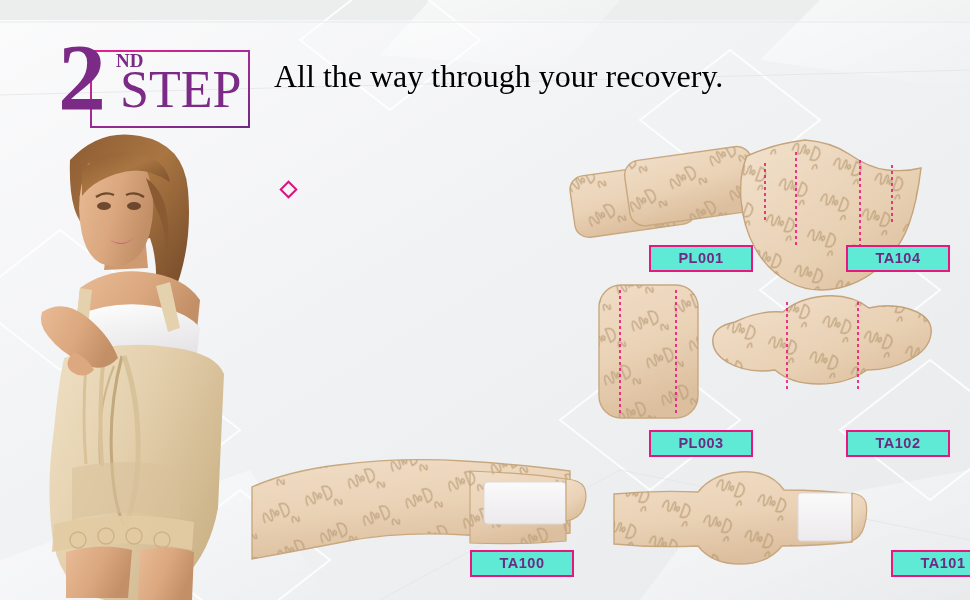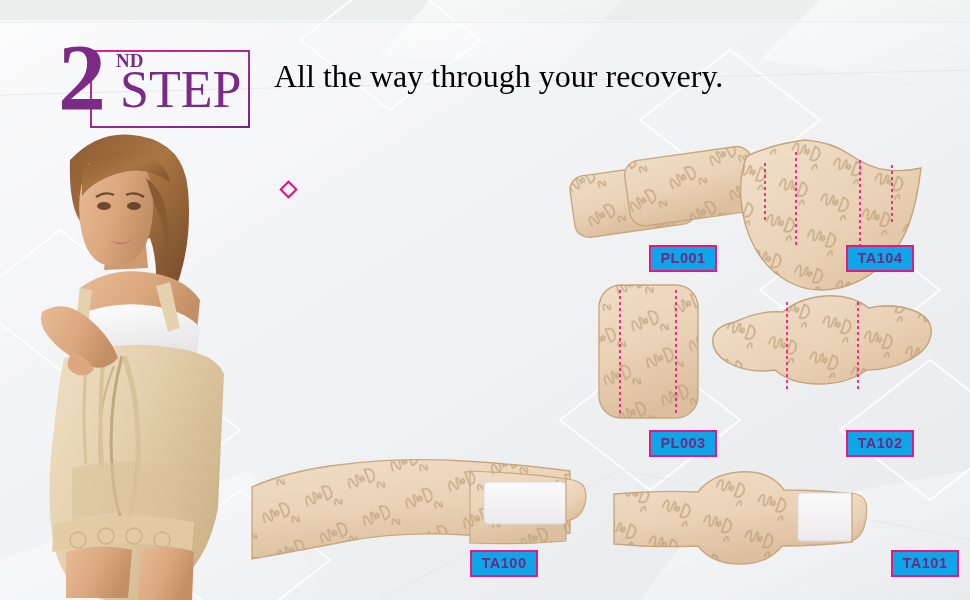--- a/index.html
+++ b/index.html
@@ -56,24 +56,24 @@
     position:absolute; left:2px; top:5px; width:13px; height:13px;
     border:2.4px solid #d6157e; transform:rotate(45deg);
   }
   .bullet .txt {
     font-size:17.5px; line-height:33px; color:#7b2a86;
   }
 
   
   .plabel {
     position:absolute; z-index:8;
-    background:#0ea5e9; border:2.5px solid #e6177f;
+    background:#5eead4; border:2.5px solid #e6177f;
     color:#6d2b84; font-size:14.5px; font-weight:bold;
     letter-spacing:.5px; text-align:center;
-    padding:3px 0 4px; width:68px;
+    padding:3px 0 4px; width:104px;
   }
   #lbl-pl001 { left:649px; top:245px; }
   #lbl-ta104 { left:846px; top:245px; }
   #lbl-pl003 { left:649px; top:430px; }
   #lbl-ta102 { left:846px; top:430px; }
   #lbl-ta100 { left:470px; top:550px; }
   #lbl-ta101 { left:846px; top:550px;margin-left:45px; }
 
   
   #products { position:absolute; inset:0; z-index:4; }

